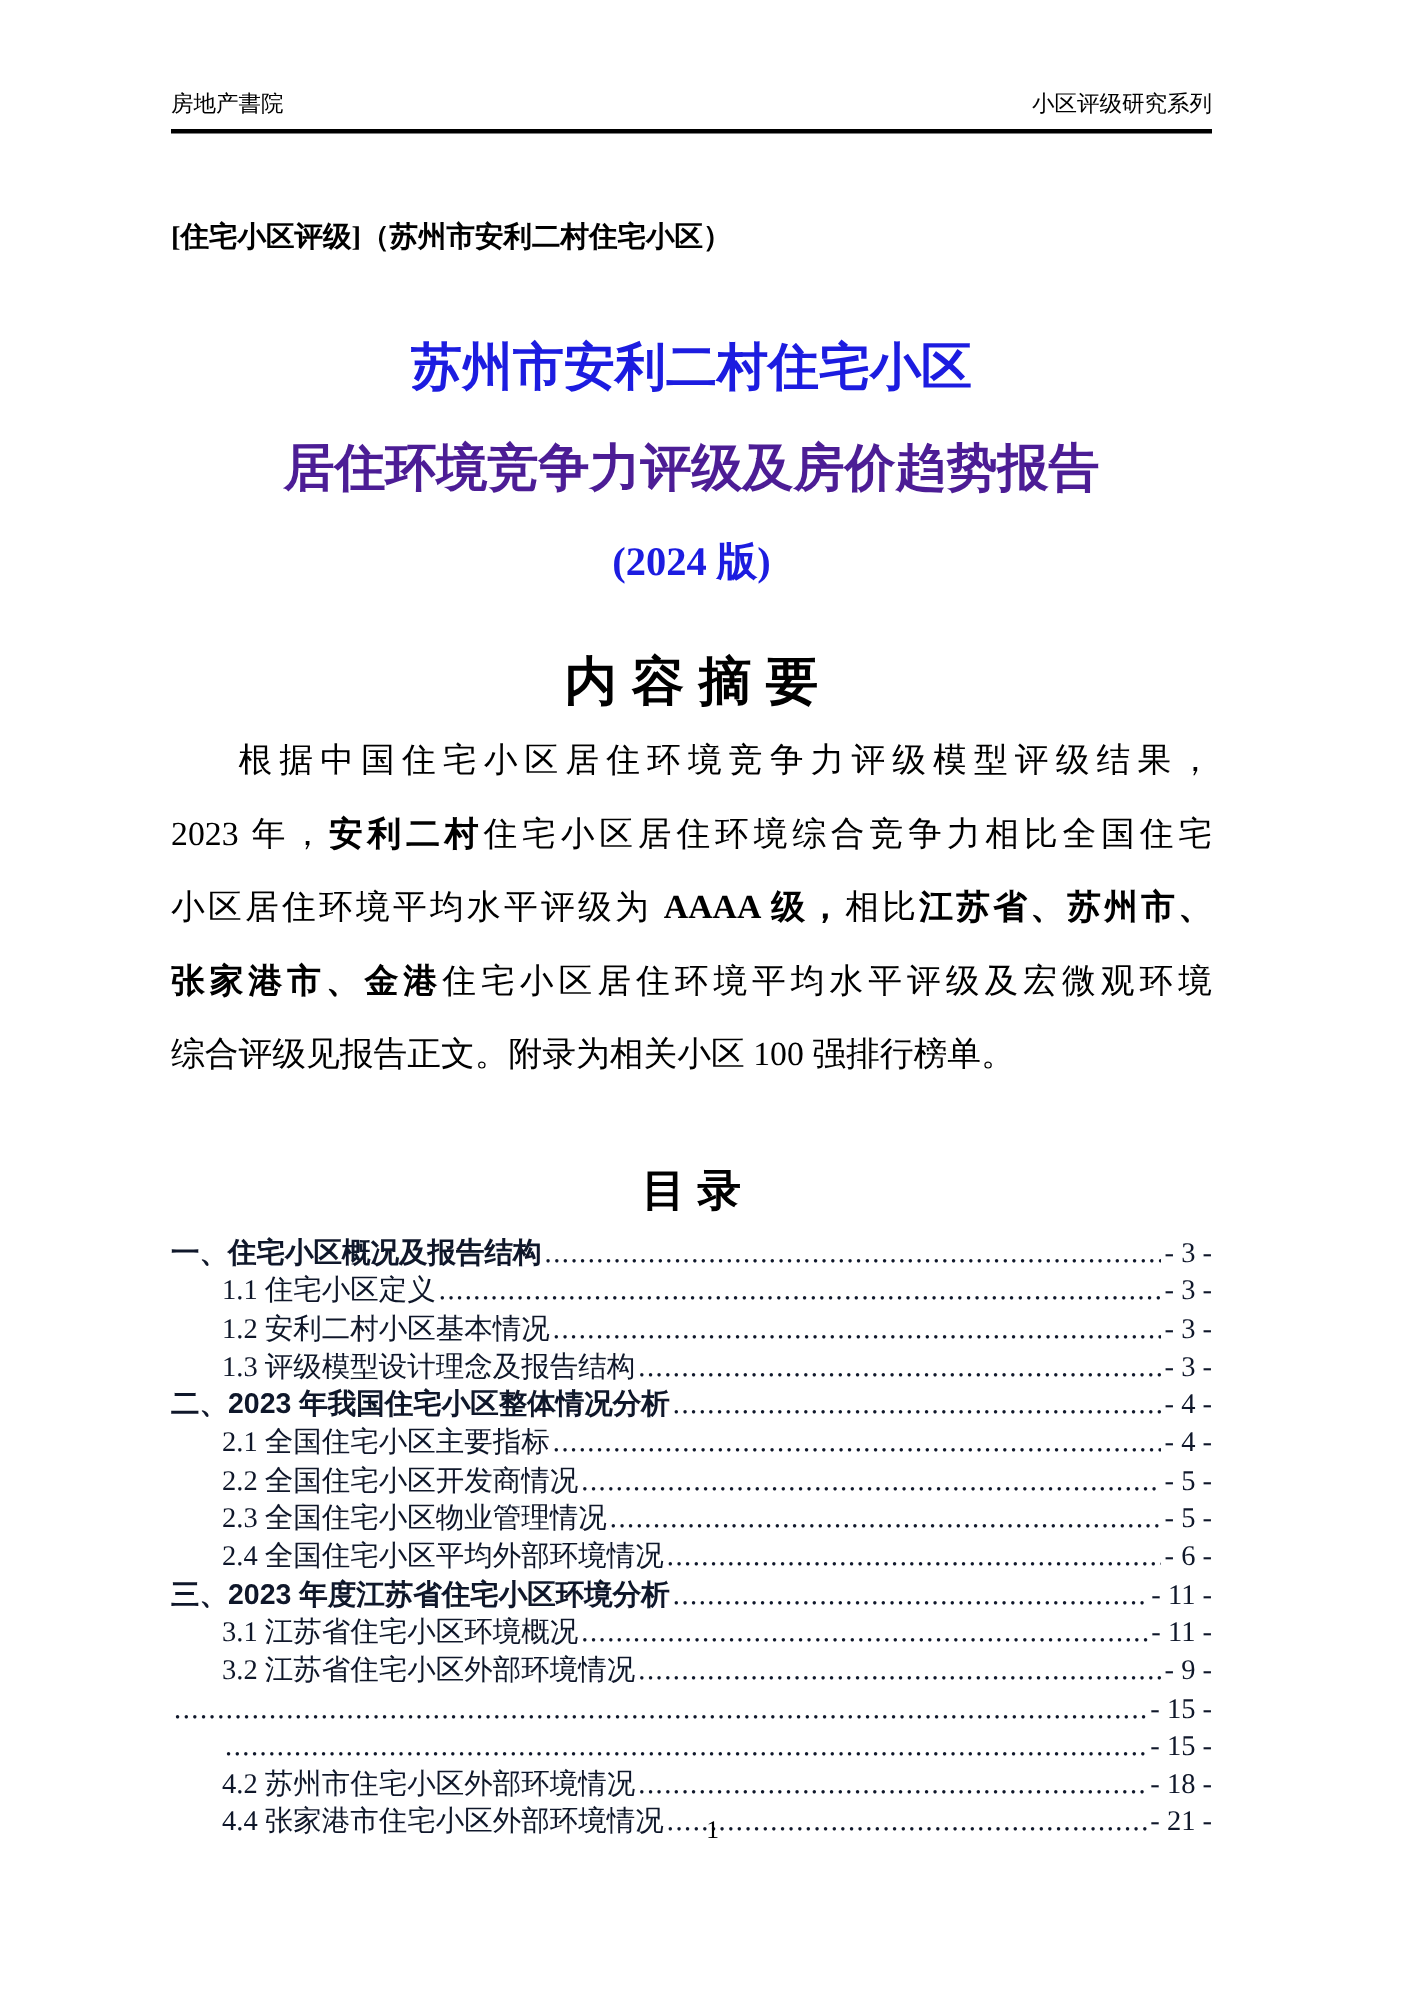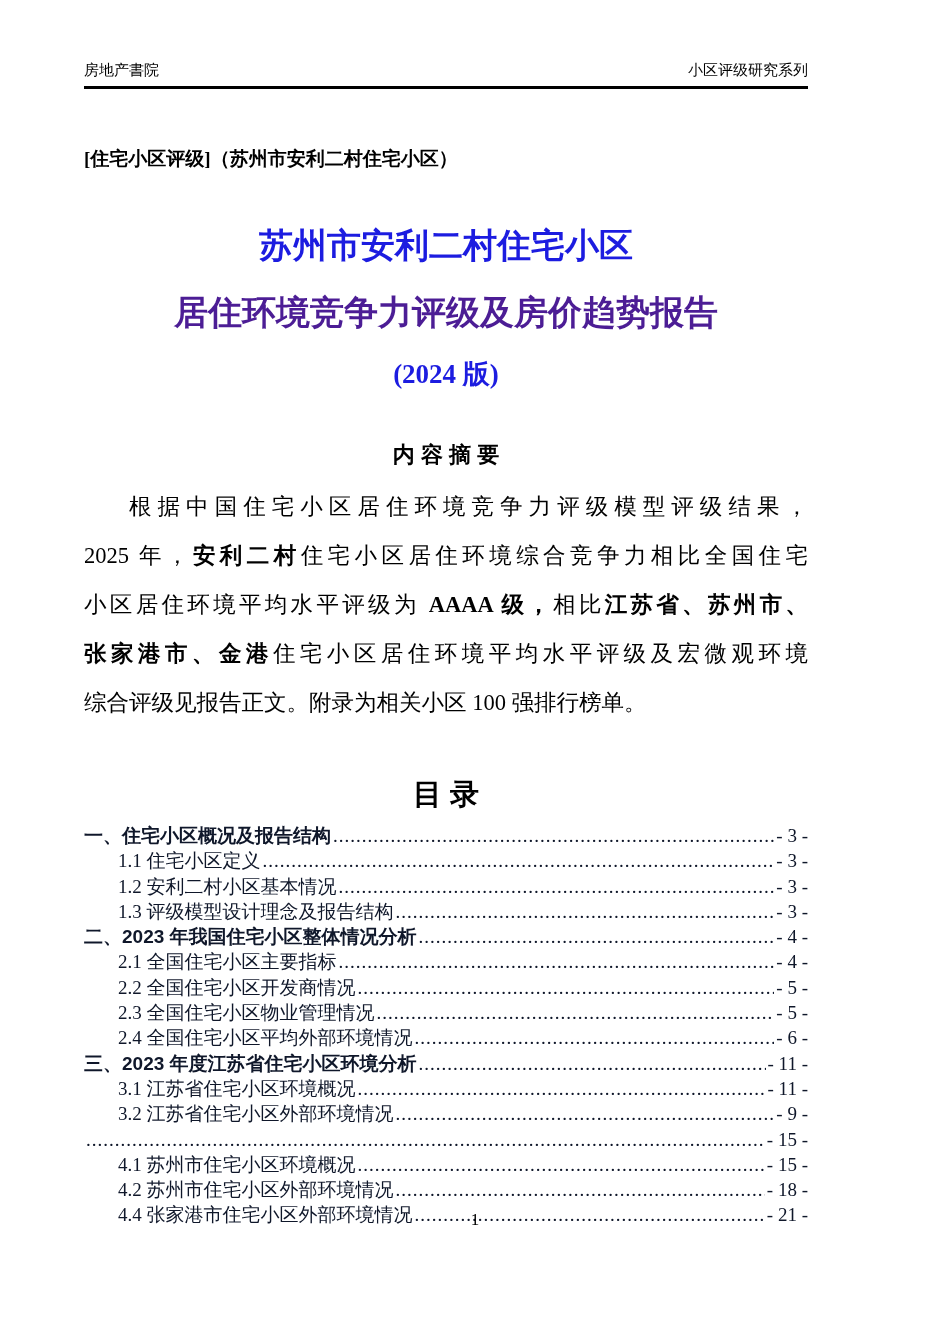--- a/index.html
+++ b/index.html
@@ -5,21 +5,21 @@
   * { margin: 0; padding: 0; box-sizing: border-box; }
   html, body { background: #ffffff; }
   body { font-family: "Liberation Serif", serif; color: #000; }
 
   .page {
     position: relative;
     width: 950px;
     height: 1284px;
     margin: 0 auto;
     background: #ffffff;
-    padding: 0 142px 0 84px;
+    padding: 0 142px 0 114px;
     overflow: hidden;
   }
 
   
   .doc-header {
     display: flex;
     justify-content: space-between;
     align-items: flex-end;
     padding-top: 60px;
     padding-bottom: 6px;
@@ -50,21 +50,21 @@
     font-weight: bold;
     line-height: 33px;
     margin-top: -1px;
   }
 
   
   .abstract-heading {
     margin-top: 45px;
     text-align: center;
     font-family: "Liberation Sans", sans-serif;
-    font-size: 22px;
+    font-size: 35px;
     font-weight: bold;
     line-height: 38px;
   }
   .abstract { margin-top: 8px; font-size: 22.5px; }
   .abs-line {
     line-height: 49px;
     text-align: justify;
     text-align-last: justify;
     text-justify: inter-character;
     white-space: normal;
@@ -131,21 +131,21 @@
   <div class="title-block">
     <div class="title-main title-blue" style="color: rgb(28, 28, 224);">苏州市安利二村住宅小区</div>
     <div class="title-main title-blue" style="color: #4c1d95;">居住环境竞争力评级及房价趋势报告</div>
     <div class="title-edition title-blue" style="color: rgb(28, 28, 224);">(2024 版)</div>
   </div>
 
   <div class="abstract-heading">内 容 摘 要</div>
 
   <div class="abstract" id="abstract">
       <div class="abs-line indent"><span>根据中国住宅小区居住环境竞争力评级模型评级结果，</span></div>
-      <div class="abs-line"><span>2025 年，</span><b>安利二村</b><span>住宅小区居住环境综合竞争力相比全国住宅</span></div>
+      <div class="abs-line"><span>2023 年，</span><b>安利二村</b><span>住宅小区居住环境综合竞争力相比全国住宅</span></div>
       <div class="abs-line"><span>小区居住环境平均水平评级为 </span><b>AAAA 级，</b><span>相比</span><b>江苏省、苏州市、</b></div>
       <div class="abs-line"><b>张家港市、金港</b><span>住宅小区居住环境平均水平评级及宏微观环境</span></div>
       <div class="abs-line no-justify"><span>综合评级见报告正文。附录为相关小区 100 强排行榜单。</span></div>
     </div>
 
   <div class="toc-heading">目 录</div>
 
   <nav class="toc" id="toc">
       <a class="toc-row l1" href="#">
     <span class="toc-label">一、住宅小区概况及报告结构</span>
@@ -205,21 +205,20 @@
       <a class="toc-row l2" href="#">
     <span class="toc-label">3.2 江苏省住宅小区外部环境情况</span>
     <span class="toc-leader"></span>
     <span class="toc-page">- 9 -</span>
   </a>
       <a class="toc-row l1" href="#">
     <span class="toc-leader"></span>
     <span class="toc-page">- 15 -</span>
   </a>
       <a class="toc-row l2" href="#">
-    <span class="toc-label">4.1 苏州市住宅小区环境概况</span>
     <span class="toc-leader"></span>
     <span class="toc-page">- 15 -</span>
   </a>
       <a class="toc-row l2" href="#">
     <span class="toc-label">4.2 苏州市住宅小区外部环境情况</span>
     <span class="toc-leader"></span>
     <span class="toc-page">- 18 -</span>
   </a>
       <a class="toc-row l2" href="#">
     <span class="toc-label">4.4 张家港市住宅小区外部环境情况</span>

